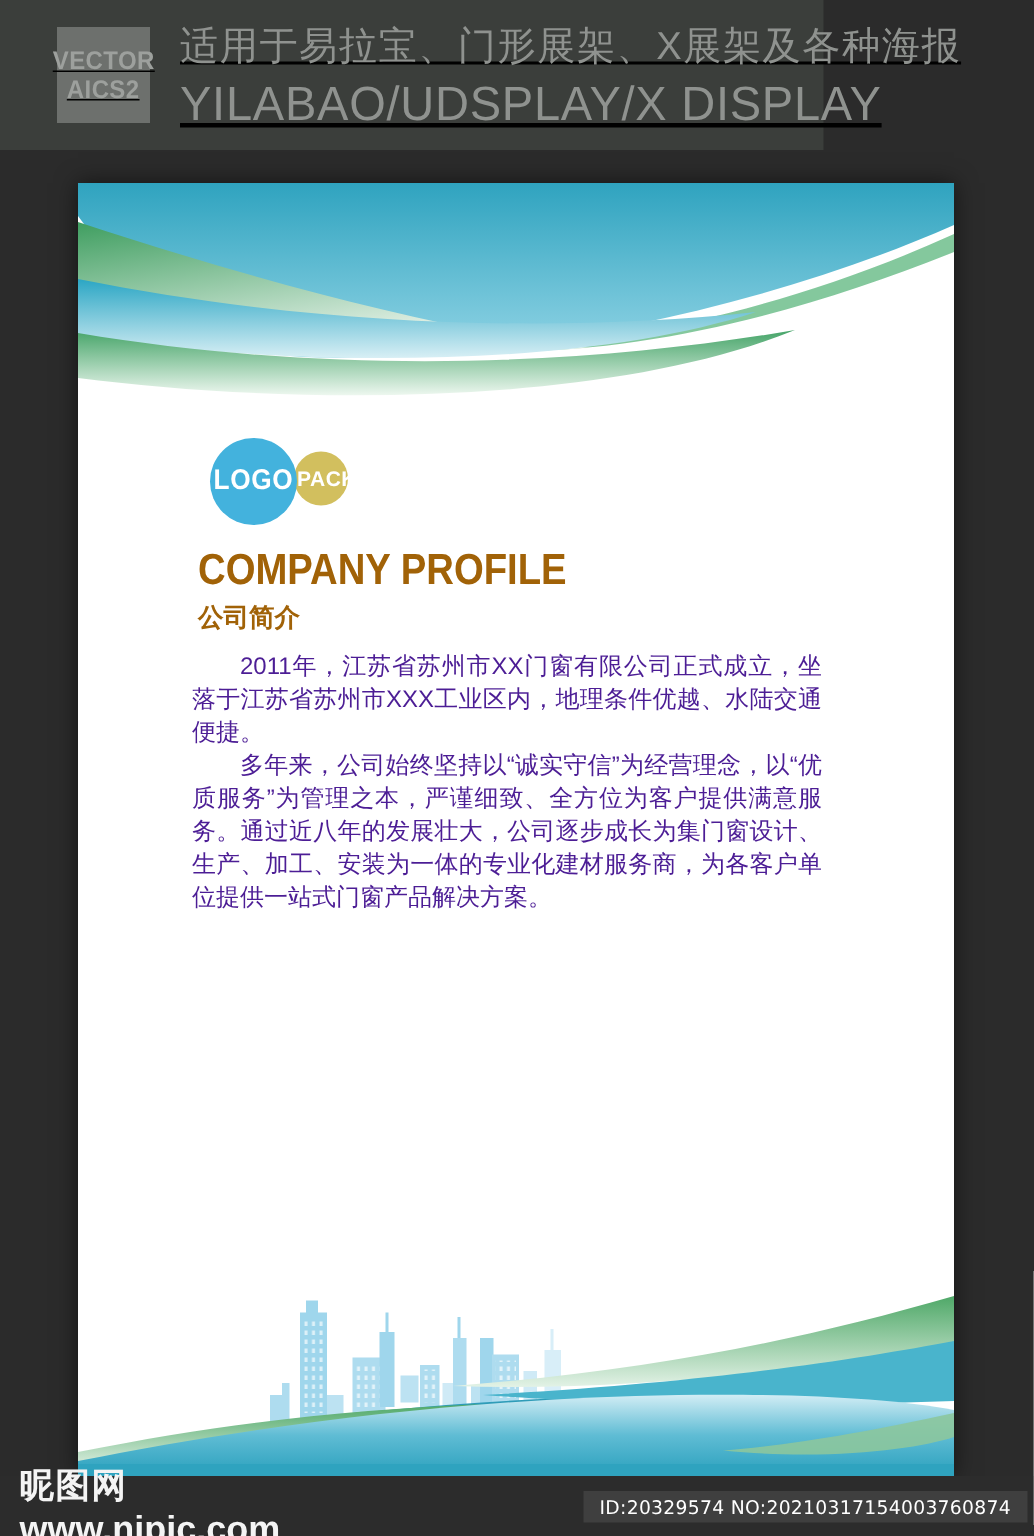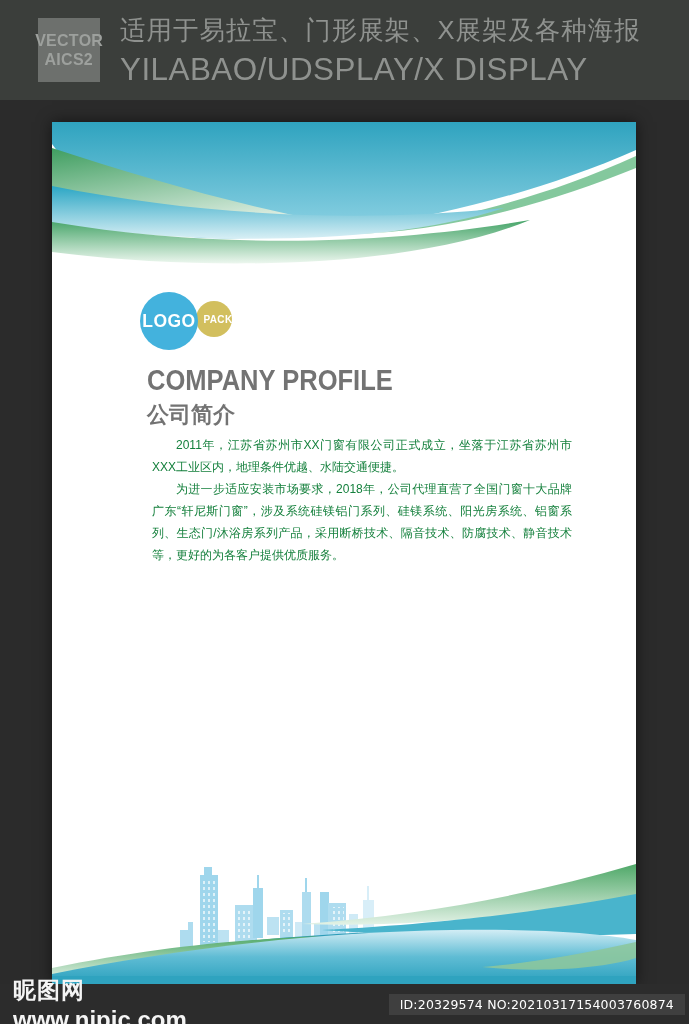--- a/index.html
+++ b/index.html
@@ -1,54 +1,54 @@
 <!DOCTYPE html>
 <html><head>
 <meta charset="utf-8">
 <style>
   * { margin:0; padding:0; box-sizing:border-box; }
   body { background:#1f1f1f; font-family:"Liberation Sans", sans-serif; }
   .stage{ position:relative; width:689px; height:1024px; background:#2b2b2b; overflow:hidden; margin:0 auto; }
 
   
-  .header{ position:absolute; top:0; left:0; width:689px; height:100px;
-           background:#3b3e3b; display:flex; align-items:center; padding-left:38px; }
+  .header{ position:absolute; top:0; left:0; width:549px; height:100px;
+           background:#3b3e3b; display:flex; align-items:center; padding-left:38px;text-decoration:underline; }
   .badge{ width:62px; height:64px; background:#6d706d; color:#9da09d;
           display:flex; flex-direction:column; align-items:center; justify-content:center;
           font-weight:bold; font-size:17px; line-height:1.12; letter-spacing:.3px; }
   .badge span{ display:block; transform:scaleX(.94); }
   .header-titles{ margin-left:20px; color:#8f928f; transform:scaleX(.98); transform-origin:left center; }
   .header-title-cn{ font-size:26px; letter-spacing:1px; font-weight:500; white-space:nowrap; }
   .header-title-en{ font-size:32px; letter-spacing:.5px; font-weight:400; margin-top:3px; white-space:nowrap; }
 
   
   .poster{ position:absolute; left:52px; top:122px; width:584px; height:862px;
            background:#ffffff; box-shadow:0 0 14px rgba(0,0,0,.55); overflow:hidden; }
   .poster-top, .poster-bottom{ position:absolute; left:0; width:584px; display:block; }
   .poster-top{ top:0; height:175px; }
   .poster-bottom{ bottom:0; height:230px; }
 
   
   .logo{ position:absolute; left:88px; top:170px; width:95px; height:60px; }
   .logo-gold{ position:absolute; left:56px; top:9px; width:36px; height:36px; border-radius:50%;
               background:#d2bf5e; display:flex; align-items:center; justify-content:center; z-index:1; }
-  .logo-gold span{ color:#fff; font-size:10px; font-weight:bold; letter-spacing:.3px; padding-left:8px; }
+  .logo-gold span{ color:#fff; font-size:14px; font-weight:bold; letter-spacing:.3px; padding-left:8px; }
   .logo-blue{ position:absolute; left:0; top:0; width:58px; height:58px; border-radius:50%;
               background:#43b2dd; display:flex; align-items:center; justify-content:center; z-index:2; }
   .logo-blue span{ color:#fff; font-size:19px; font-weight:800; letter-spacing:.5px; transform:scaleX(.92); }
 
   
-  .heading{ position:absolute; left:95px; top:242px; color:#737373; }
+  .heading{ position:absolute; left:80px; top:242px; color:#a16207; }
   .heading h1{ font-size:29px; font-weight:800; letter-spacing:0; transform:scaleX(.88);
                transform-origin:left center; white-space:nowrap; }
-  .heading h2{ font-size:22px; font-weight:bold; margin-top:3px; }
+  .heading h2{ font-size:17px; font-weight:bold; margin-top:3px; }
 
   
-  .body-text{ position:absolute; left:100px; top:312px; width:420px;
-              font-size:12px; line-height:22px; color:#15803d; text-align:justify; }
+  .body-text{ position:absolute; left:76px; top:312px; width:420px;
+              font-size:16px; line-height:22px; color:#4c1d95; text-align:justify; }
   .body-text p{ text-indent:2em; margin:0; }
 
   
   .footer{ position:absolute; left:0; bottom:0; width:689px; height:40px; background:#2c2c2c;
            display:flex; align-items:center; justify-content:space-between; padding:0 4px 0 6px; }
   .site{ display:flex; align-items:baseline; color:#f4f4f4;flex-direction:column; }
   .site-name{ font-size:23px; font-weight:bold; letter-spacing:1px; }
   .site-url{ font-size:24px; font-weight:600; margin-left:7px; }
   .id-box{ background:#3f3f3f; color:#ffffff; font-family:"DejaVu Sans", sans-serif;
            font-size:12.5px; padding:3px 11px; letter-spacing:.2px; white-space:nowrap; }
@@ -106,21 +106,21 @@
       </div>
     </div>
 
     <div class="heading">
       <h1>COMPANY PROFILE</h1>
       <h2>公司简介</h2>
     </div>
 
     <div class="body-text">
       <p>2011年，江苏省苏州市XX门窗有限公司正式成立，坐落于江苏省苏州市XXX工业区内，地理条件优越、水陆交通便捷。</p>
-      <p>为进一步适应安装市场要求，2018年，公司代理直营了全国门窗十大品牌广东“轩尼斯门窗”，涉及系统硅镁铝门系列、硅镁系统、阳光房系统、铝窗系列、生态门/沐浴房系列产品，采用断桥技术、隔音技术、防腐技术、静音技术等，更好的为各客户提供优质服务。</p>
+      <p>多年来，公司始终坚持以“诚实守信”为经营理念，以“优质服务”为管理之本，严谨细致、全方位为客户提供满意服务。通过近八年的发展壮大，公司逐步成长为集门窗设计、生产、加工、安装为一体的专业化建材服务商，为各客户单位提供一站式门窗产品解决方案。</p>
     </div>
 
     <svg class="poster-bottom" viewBox="0 0 584 230" preserveAspectRatio="none">
       <defs>
         <linearGradient id="gTealB" x1="0" y1="0" x2="0" y2="1">
           <stop offset="0" stop-color="#d2edf5"></stop>
             <stop offset="0.5" stop-color="#5fbcd4"></stop>
             <stop offset="1" stop-color="#2aa0bd"></stop>
         </linearGradient>
         <linearGradient id="gGreenB" x1="0" y1="0" x2="0" y2="1">

